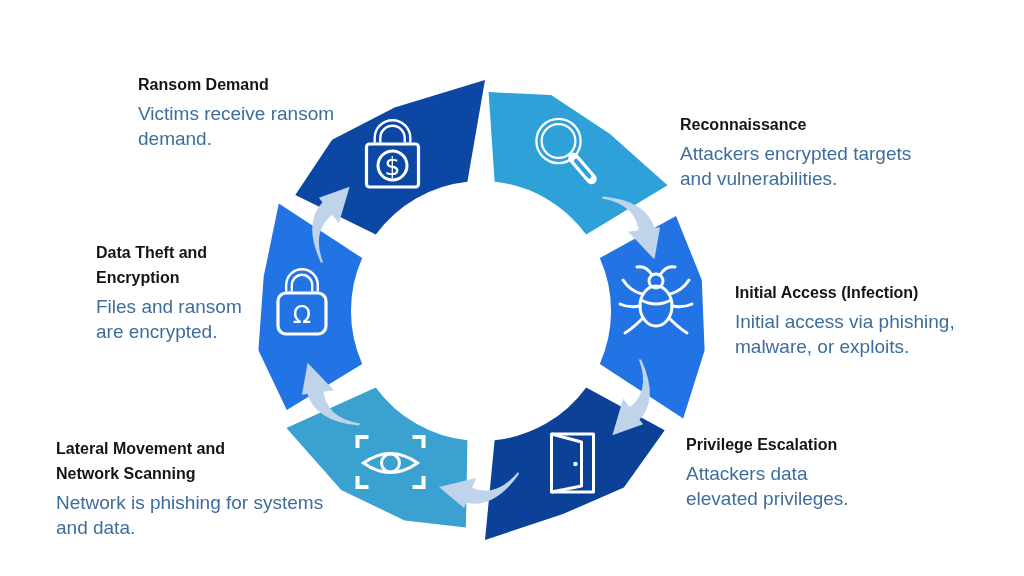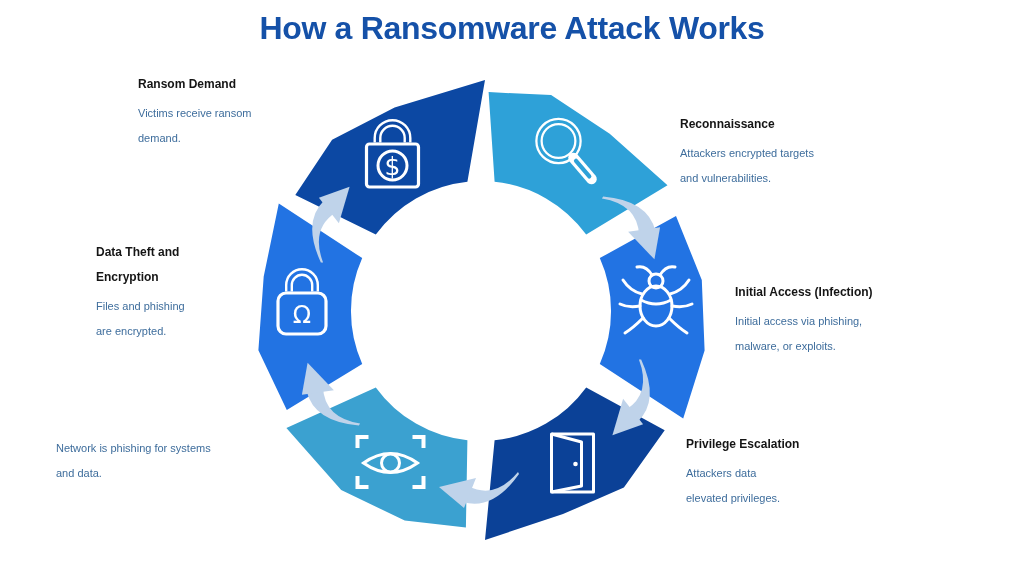--- a/index.html
+++ b/index.html
@@ -6,40 +6,39 @@
   body{width:1024px;height:576px;font-family:"Liberation Sans",sans-serif;}
   .canvas{position:relative;width:1024px;height:576px;overflow:hidden;background:#fff;}
   .page-title{
     position:absolute;top:10px;left:0;width:100%;margin:0;
     text-align:center;font-size:32px;font-weight:700;letter-spacing:-0.3px;
     color:var(--c-title,#1551A8);
   }
   #cycle-svg{position:absolute;left:0;top:0;}
   .stage-text{position:absolute;}
   .stage-text h3{
-    margin:0 0 4px 0;font-size:12px;line-height:25px;font-weight:700;
+    margin:0 0 4px 0;font-size:16px;line-height:25px;font-weight:700;
     color:var(--c-heading,#151515);white-space:pre-line;
   }
   .stage-text p{
-    margin:0;font-size:11px;line-height:25px;
+    margin:0;font-size:19px;line-height:25px;
     color:var(--c-desc,#3E6D9C);white-space:pre-line;
   }
   #txt-reconnaissance{left:680px;top:74px;margin-top:38px;}
   #txt-initial-access{left:735px;top:256px;margin-top:24px;}
   #txt-privilege-escalation{left:686px;top:432px;}
   #txt-lateral-movement{left:56px;top:436px;}
   #txt-data-theft{left:96px;top:240px;}
   #txt-ransom-demand{left:138px;top:72px;}
 </style>
 </head>
 <body>
 
 <div class="canvas">
 
-  <h1 class="page-title">How a Ransomware Attack Works</h1>
 
   <svg id="cycle-svg" width="1024" height="576" viewBox="0 0 1024 576">
       <path d="M 494.6 181.7 A 130 130 0 0 1 586.2 234.6 L 667.5 185.2 L 609.7 133.8 L 551.1 95.1 L 488.6 92.1 Z" fill="#2EA1D8"></path>
       <path d="M 599.8 258.1 A 130 130 0 0 1 599.8 363.9 L 683.2 418.5 L 704.6 350.4 L 701.8 280.0 L 676.0 215.9 Z" fill="#2273E3"></path>
       <path d="M 586.2 387.4 A 130 130 0 0 1 494.6 440.3 L 485.0 540.0 L 563.0 514.1 L 623.9 487.4 L 664.7 430.3 Z" fill="#0B4197"></path>
       <path d="M 467.4 440.3 A 130 130 0 0 1 375.8 387.4 L 286.4 427.9 L 341.2 489.9 L 404.7 520.6 L 465.9 527.5 Z" fill="#3BA1D0"></path>
       <path d="M 362.2 363.9 A 130 130 0 0 1 362.2 258.1 L 278.8 203.5 L 263.7 276.6 L 258.4 350.2 L 286.8 410.0 Z" fill="#2273E3"></path>
       <path d="M 375.8 234.6 A 130 130 0 0 1 467.4 181.7 L 485.0 80.0 L 394.6 107.6 L 332.1 139.7 L 295.3 194.9 Z" fill="#0C48A3"></path>
       <g transform="translate(638.6,220.0) rotate(60)" fill="#BFD3EA">
     <path d="M -38,19 Q -12,-18 18,-9 L 13,7 Q -14,-7 -37,21 Z"></path>
@@ -128,28 +127,30 @@
 malware, or exploits.</p>
   </div>
 
   <div class="stage-text" id="txt-privilege-escalation">
     <h3>Privilege Escalation</h3>
     <p>Attackers data
 elevated privileges.</p>
   </div>
 
   <div class="stage-text" id="txt-lateral-movement">
+    <h3>Lateral Movement and
+Network Scanning</h3>
     <p>Network is phishing for systems
 and data.</p>
   </div>
 
   <div class="stage-text" id="txt-data-theft">
     <h3>Data Theft and
 Encryption</h3>
-    <p>Files and phishing
+    <p>Files and ransom
 are encrypted.</p>
   </div>
 
   <div class="stage-text" id="txt-ransom-demand">
     <h3>Ransom Demand</h3>
     <p>Victims receive ransom
 demand.</p>
   </div>
 
 </div>

